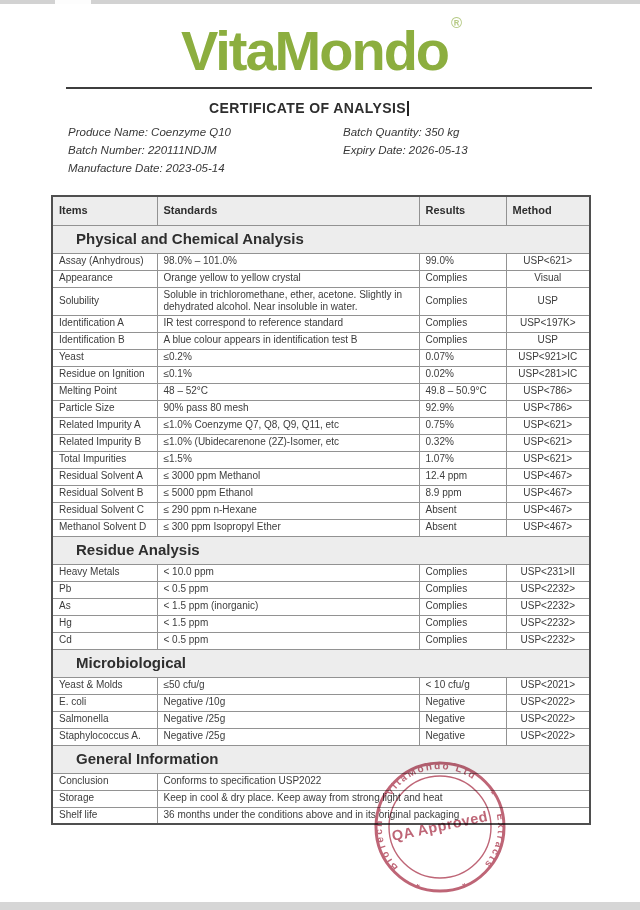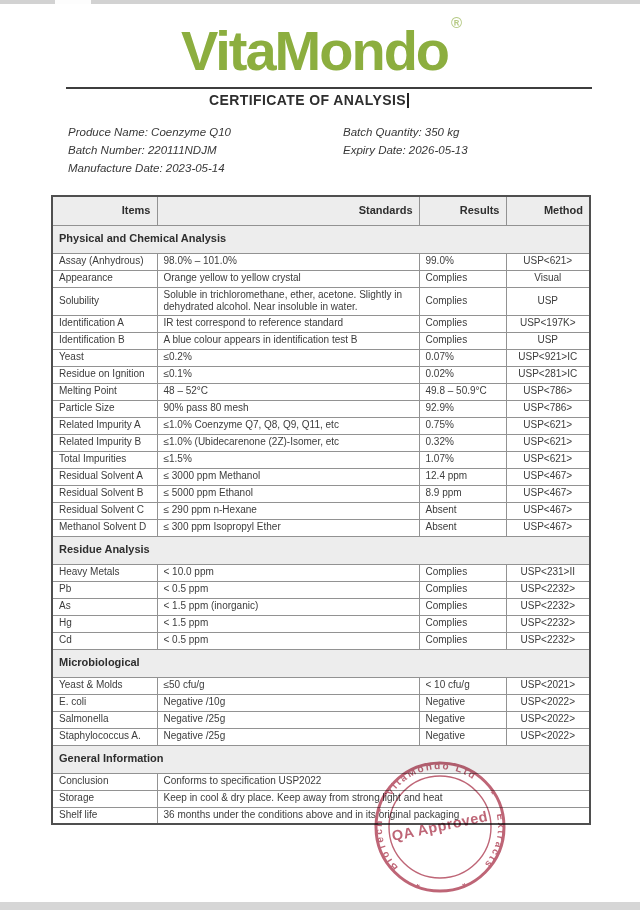--- a/index.html
+++ b/index.html
@@ -16,39 +16,39 @@
   .top-strip-notch{position:absolute;left:55px;top:0;width:36px;height:4px;background:#fdfdfd;}
   .bottom-bar{position:absolute;left:0;top:902px;width:640px;height:8px;background:#d6d6d6;}
 
   .logo{position:absolute;left:0;top:22px;width:640px;text-align:center;
         font-size:56px;font-weight:bold;letter-spacing:-2px;color:var(--brand);line-height:1.05;}
   .logo sup{font-size:15px;font-weight:bold;color:var(--brand-light);letter-spacing:0;
         position:relative;top:-22px;left:3px;}
 
   .rule{position:absolute;left:66px;top:87px;width:526px;height:2px;background:#3d3d3d;}
 
-  .title-row{position:absolute;left:0;top:92px;width:580px;text-align:center;
+  .title-row{position:absolute;left:0;top:100px;width:580px;text-align:center;
         padding-left:38px;box-sizing:border-box;
         font-size:14px;font-weight:bold;letter-spacing:.4px;color:var(--ink-dark);}
   .cursor{display:inline-block;width:2px;height:15px;background:#222;
         vertical-align:-3px;margin-left:1px;}
 
   .meta{position:absolute;top:124px;font-size:11.5px;line-height:17.8px;color:#383838;font-style:italic;}
   .meta-left{left:68px;}
   .meta-right{left:343px;}
 
   table.coa{position:absolute;left:51px;top:195px;width:538px;border-collapse:collapse;
         table-layout:fixed;font-size:10px;color:var(--ink);}
   table.coa th,table.coa td{border:1px solid var(--line-in);padding:1px 6px;
         vertical-align:middle;line-height:1.25;overflow:hidden;}
   table.coa{border:2px solid var(--line-out);}
   table.coa thead tr{height:29px;background:var(--band);}
-  table.coa th{font-size:11px;font-weight:bold;text-align:right;color:var(--ink-dark);}
+  table.coa th{font-size:11px;font-weight:bold;text-align:left;color:var(--ink-dark);}
   tr.section{height:28px;background:var(--band);}
-  tr.section td{font-size:11px;font-weight:bold;color:var(--ink-dark);padding-left:6px;}
+  tr.section td{font-size:15px;font-weight:bold;color:var(--ink-dark);padding-left:23px;}
   tr.data{height:17px;}
   td.c-item{padding-left:6px;}
   td.c-std{padding-left:8px;}
   td.c-res{padding-left:8px;}
   td.c-met{text-align:center;padding:1px 2px;}
 
   svg.stamp{position:absolute;left:365px;top:752px;width:150px;height:150px;
         mix-blend-mode:multiply;opacity:.82;}
   .stampg circle{fill:none;stroke:var(--stamp);}
   .ring{fill:var(--stamp);font-size:10px;font-weight:bold;letter-spacing:2px;

